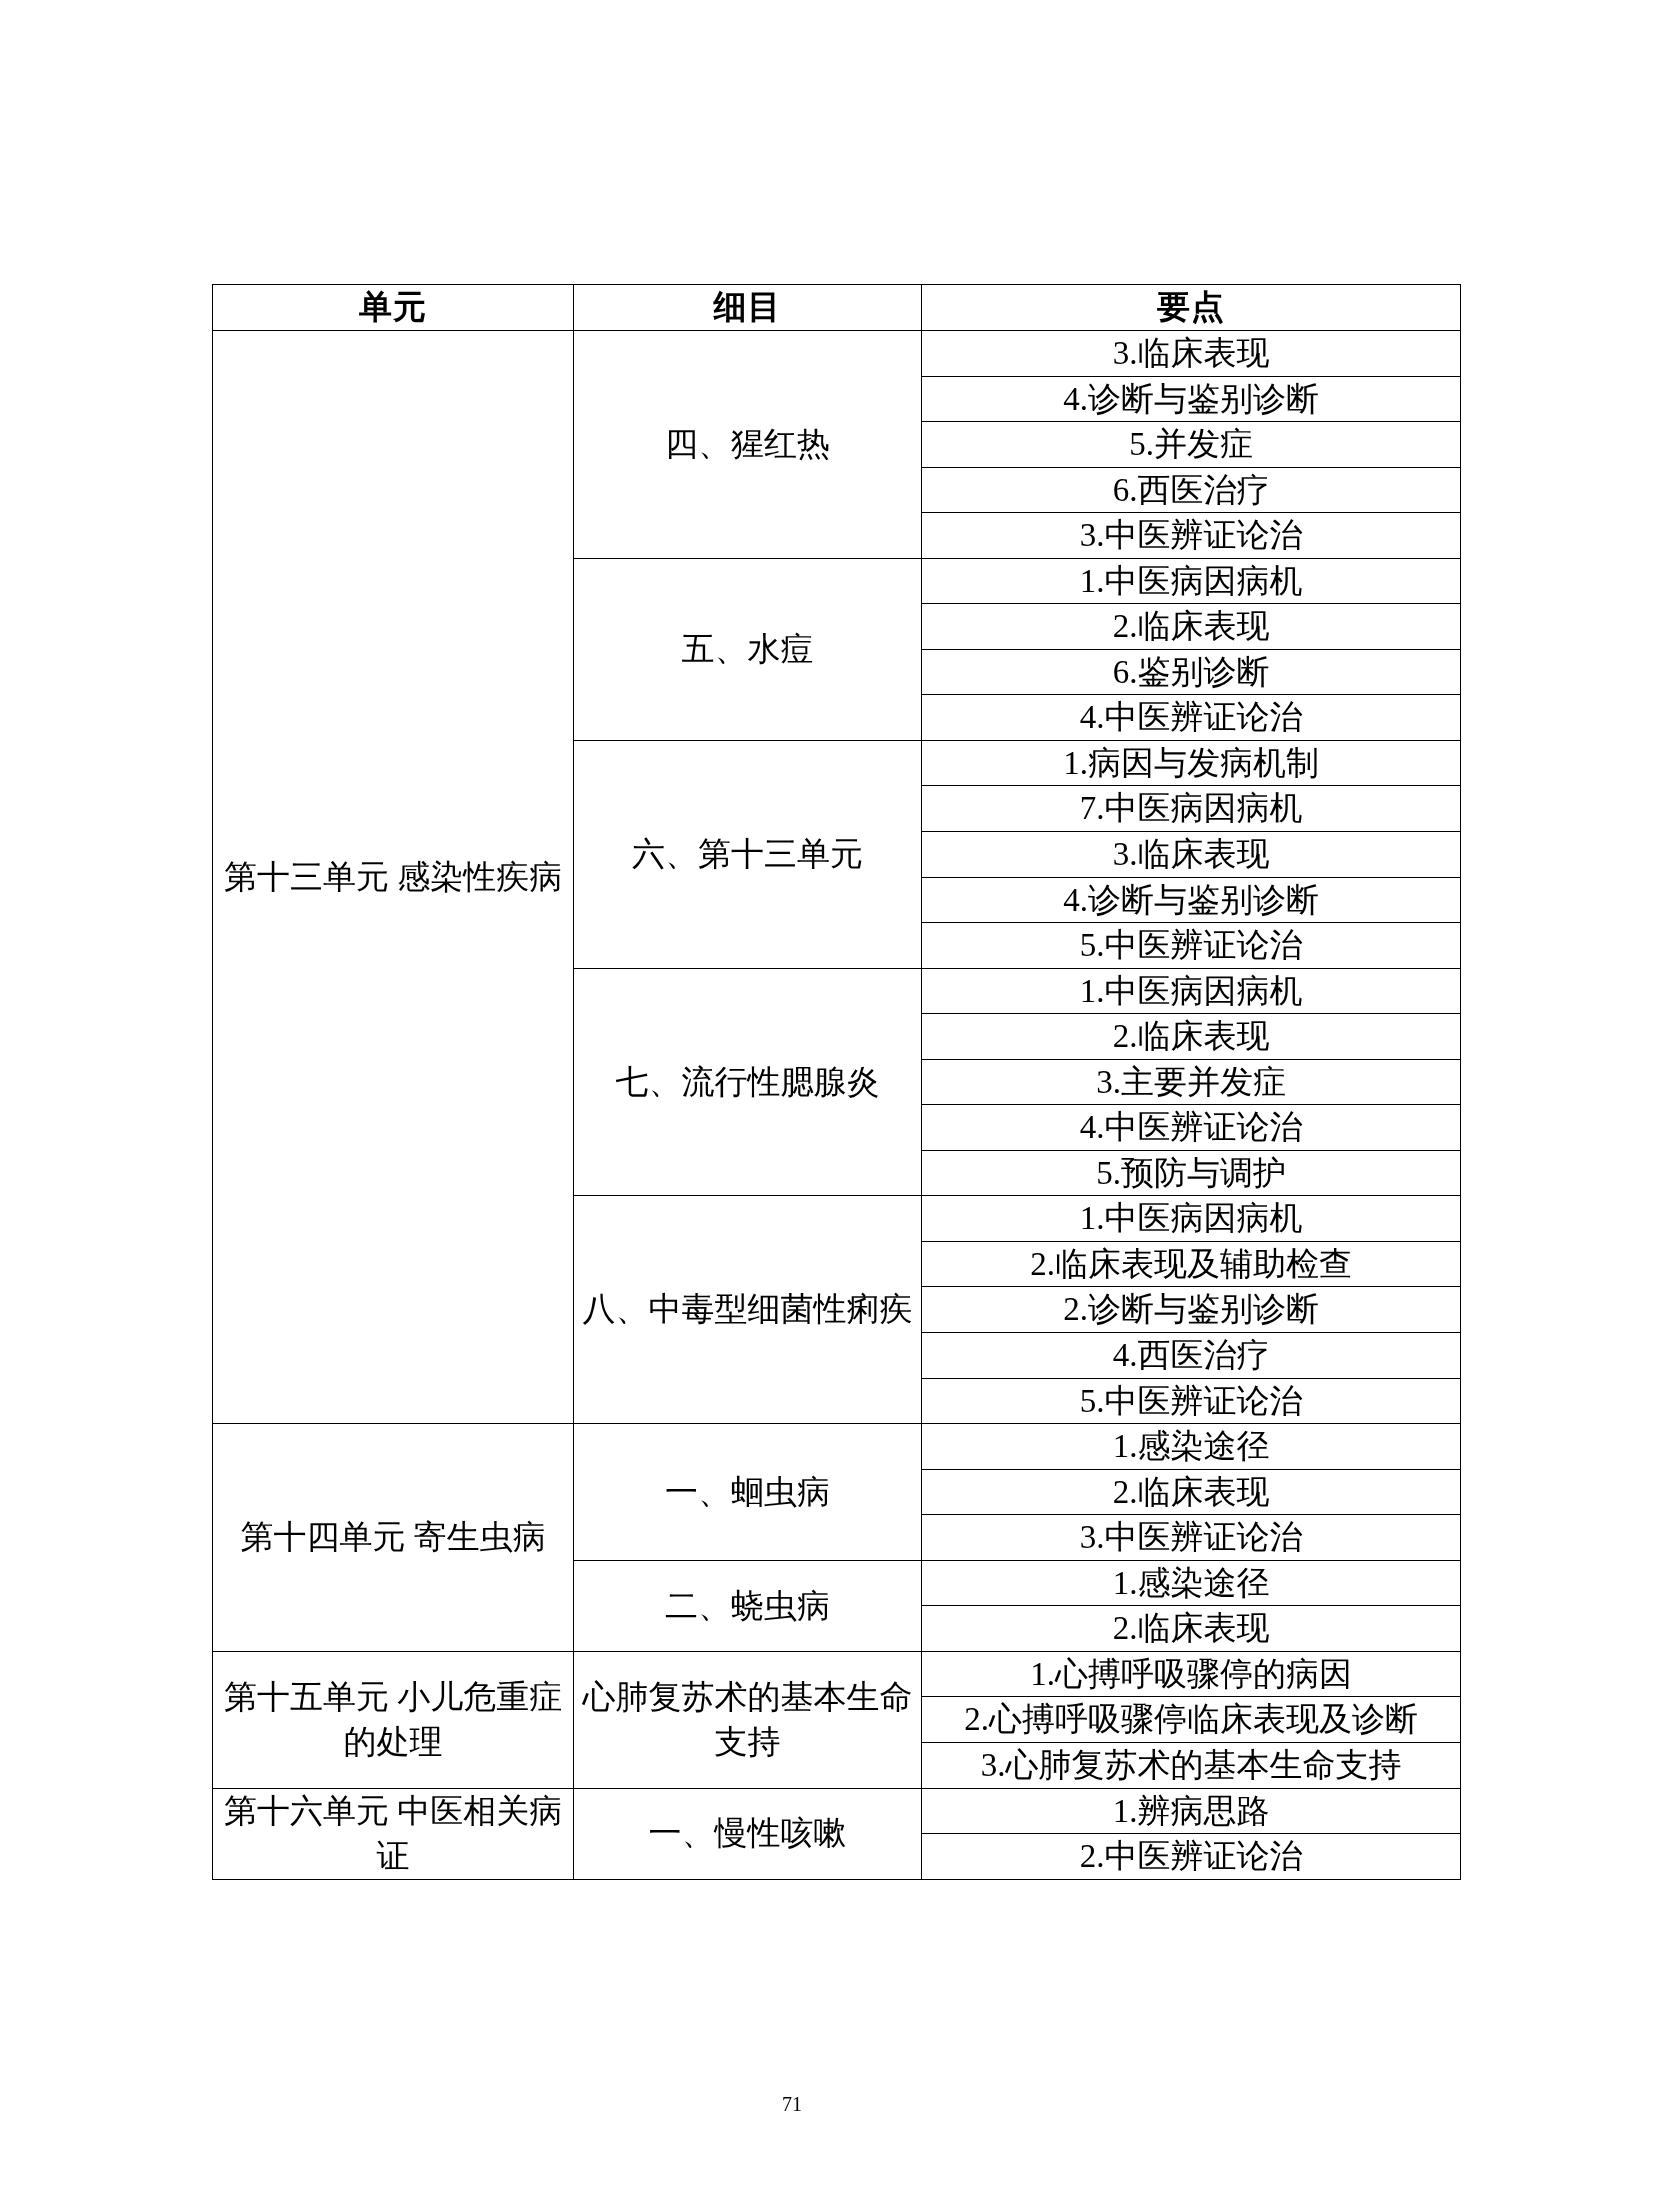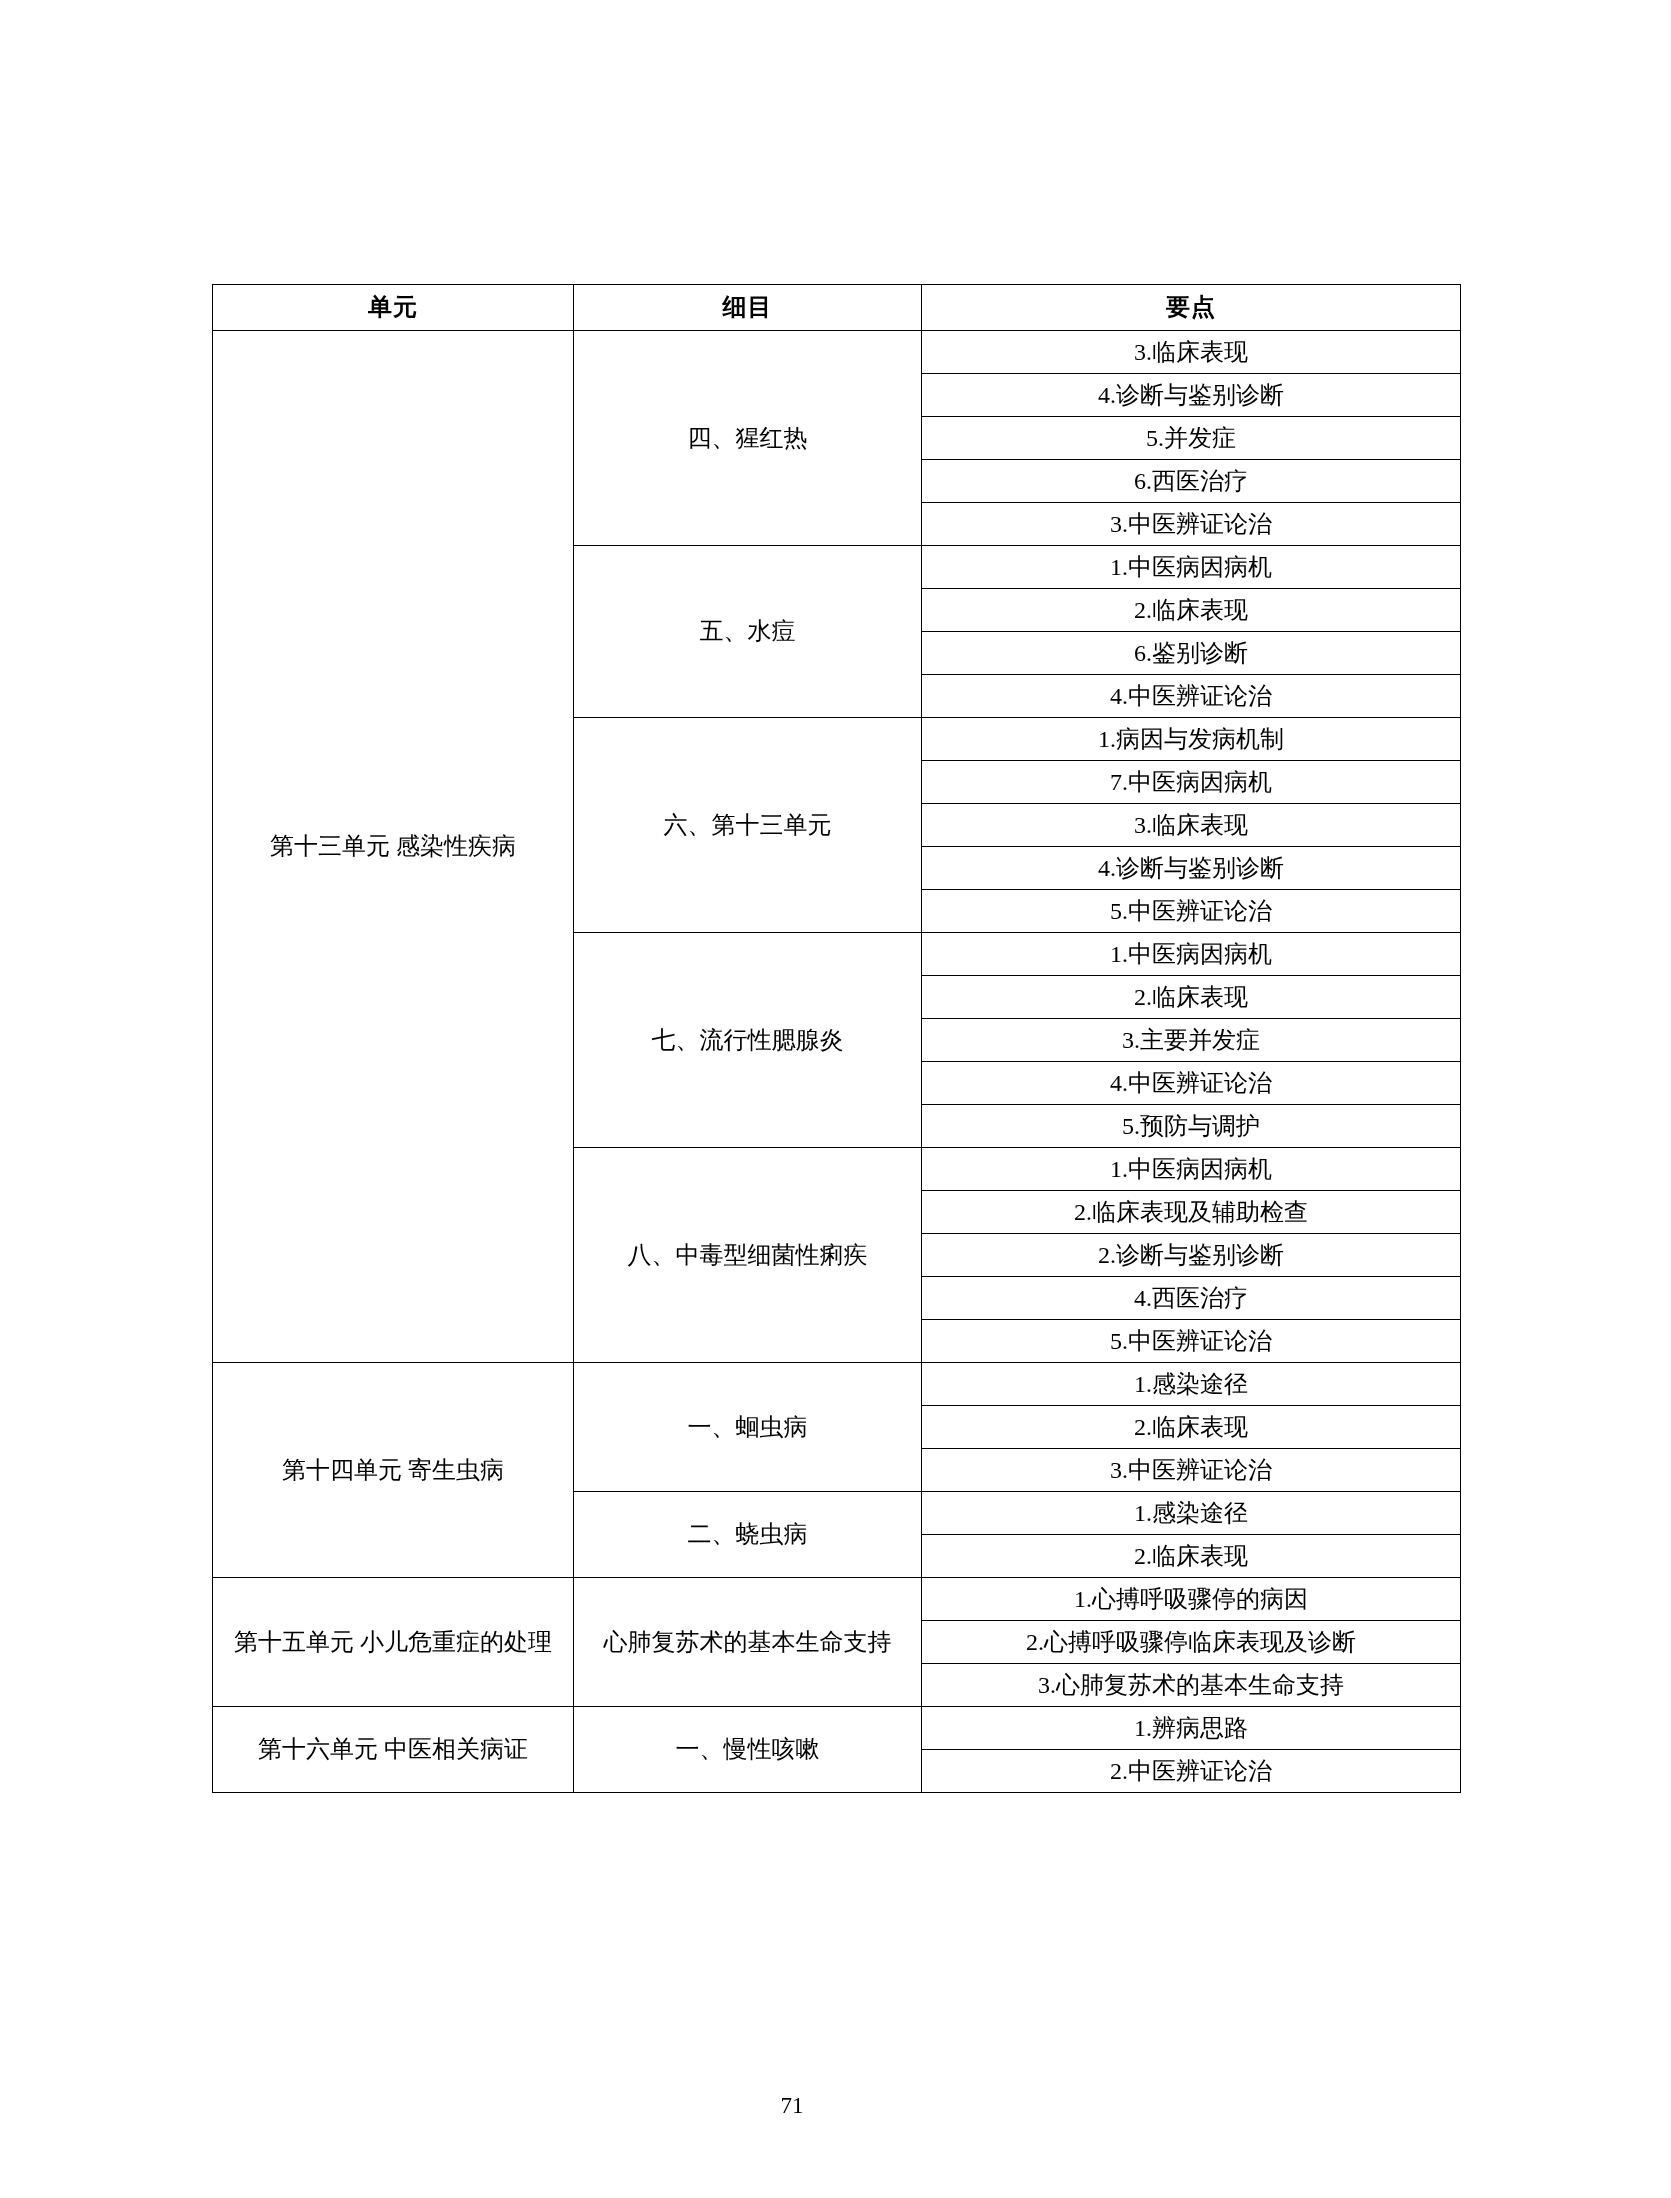--- a/index.html
+++ b/index.html
@@ -35,21 +35,21 @@
   }
   table.syllabus col.c-unit   { width: 361px; }
   table.syllabus col.c-detail { width: 348px; }
   table.syllabus col.c-point  { width: 539px; }
 
   table.syllabus th,
   table.syllabus td {
     border: 1.5px solid #000000;
     padding: 0;
     vertical-align: middle;
-    font-size: 24px;
+    font-size: 33px;
     line-height: 1.35;
     font-weight: normal;
   }
   table.syllabus thead th {
     height: 45px;
     text-align: center;
     font-weight: bold;
     letter-spacing: 1px;
   }
   td.unit-cell,
@@ -62,21 +62,21 @@
     text-align: center;
     padding-left: 15.3px;
   }
 
   .page-number {
     position: absolute;
     left: 0;
     top: 2093px;
     width: 1584px;
     text-align: center;
-    font-size: 23px;
+    font-size: 20px;
     font-family: "Liberation Serif", "DejaVu Serif", serif;
     color: #000000;
   }
 </style>
 </head>
 <body>
 
 <div class="page">
 
   <div class="table-wrap">

